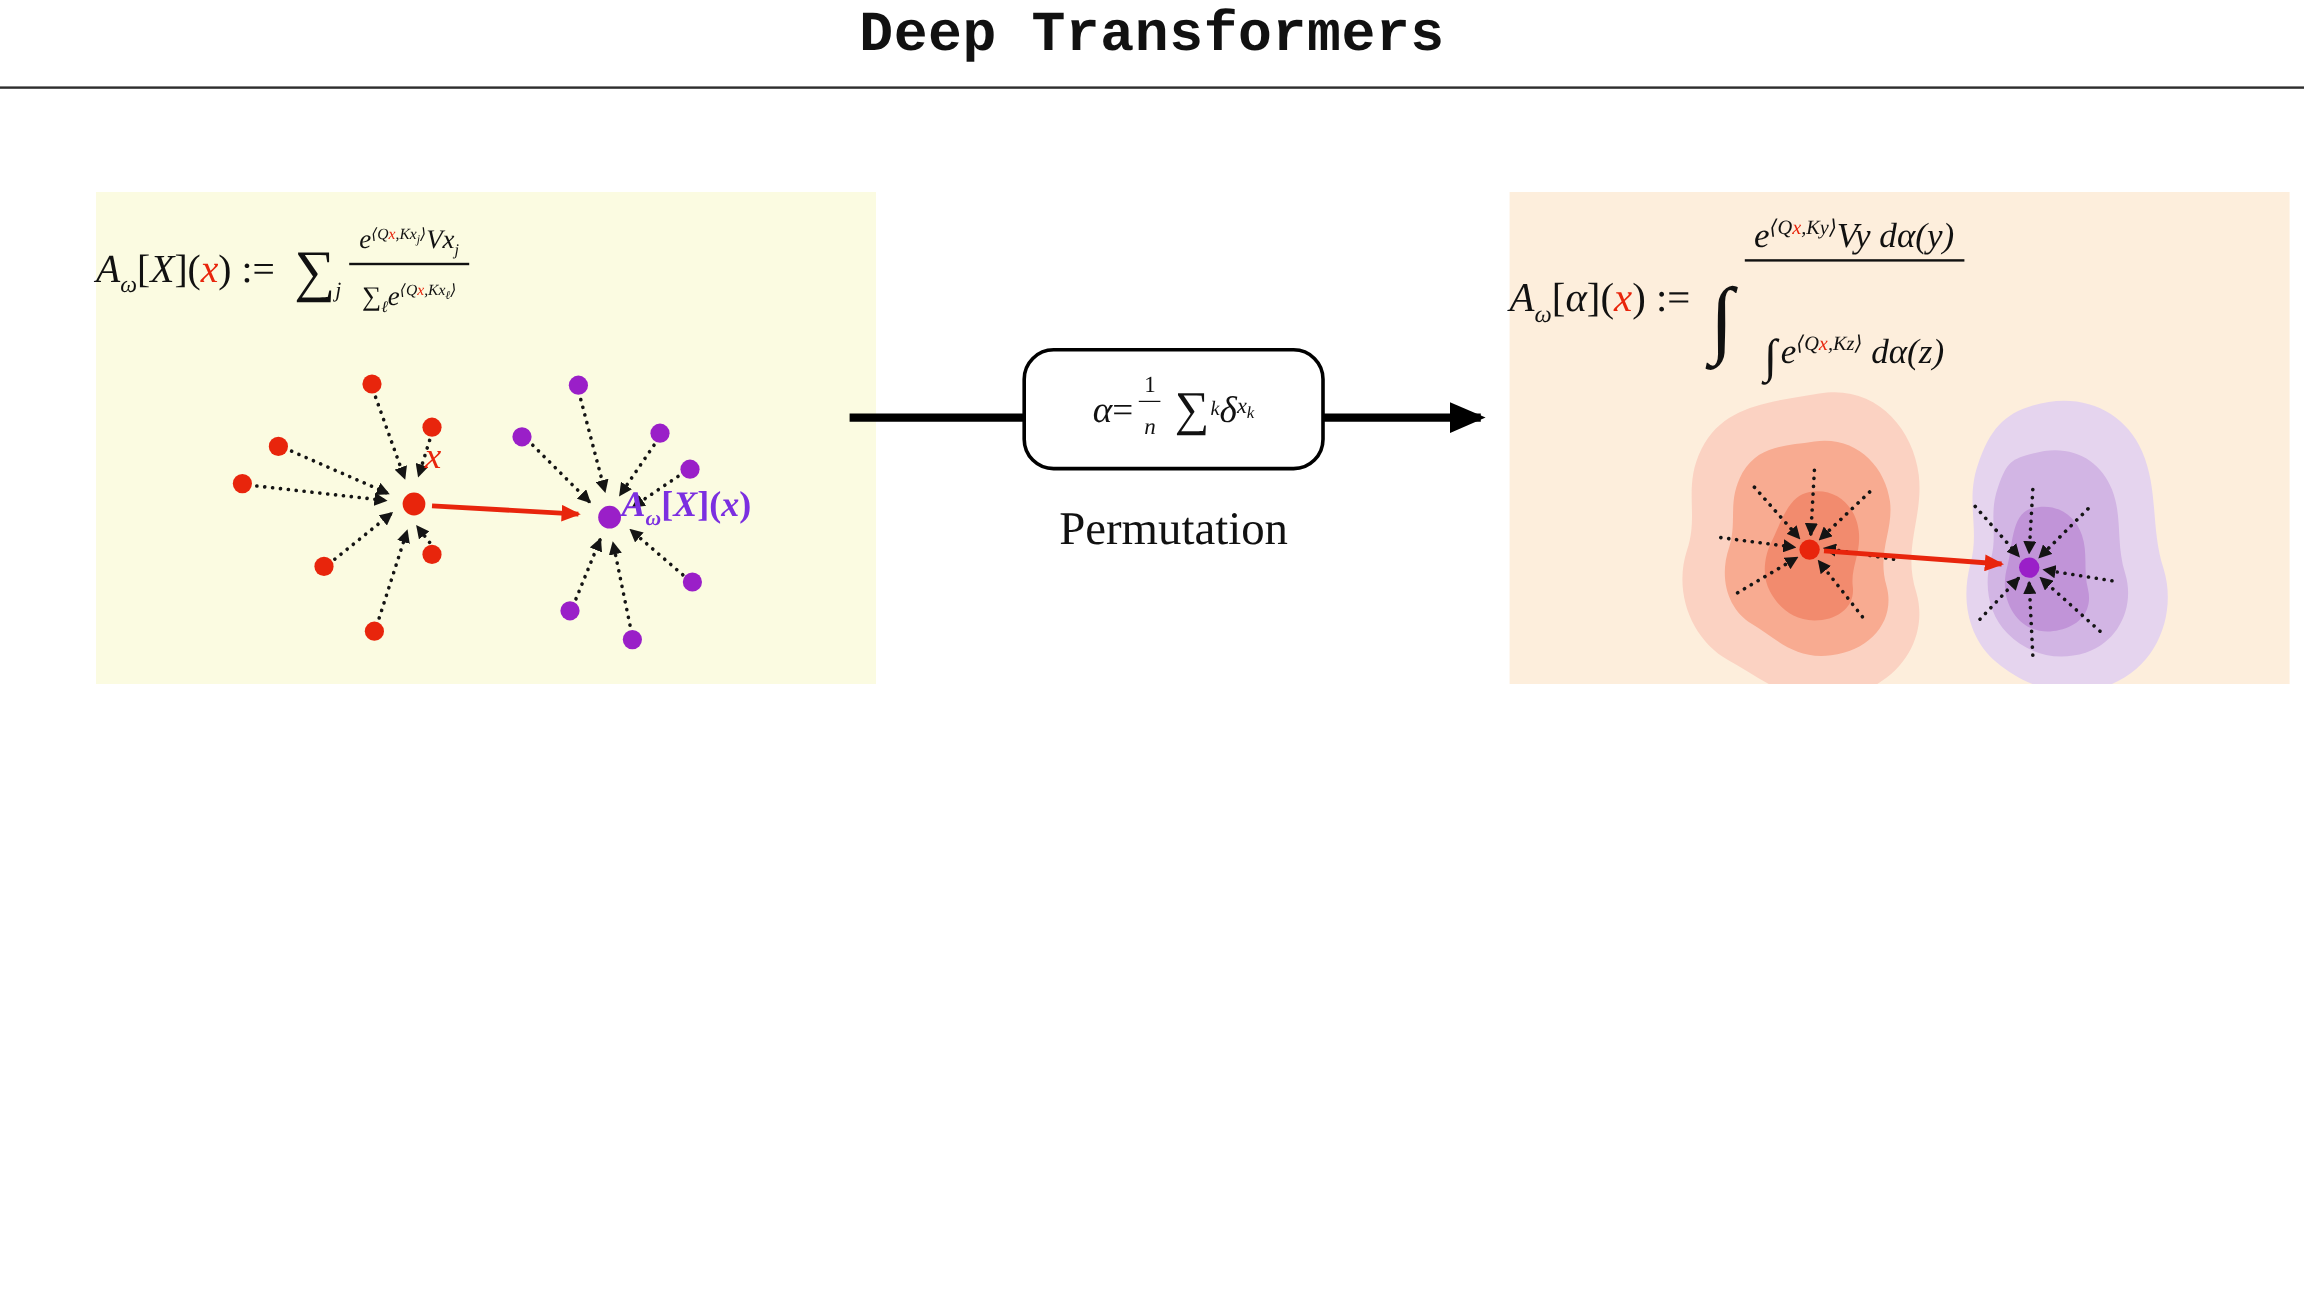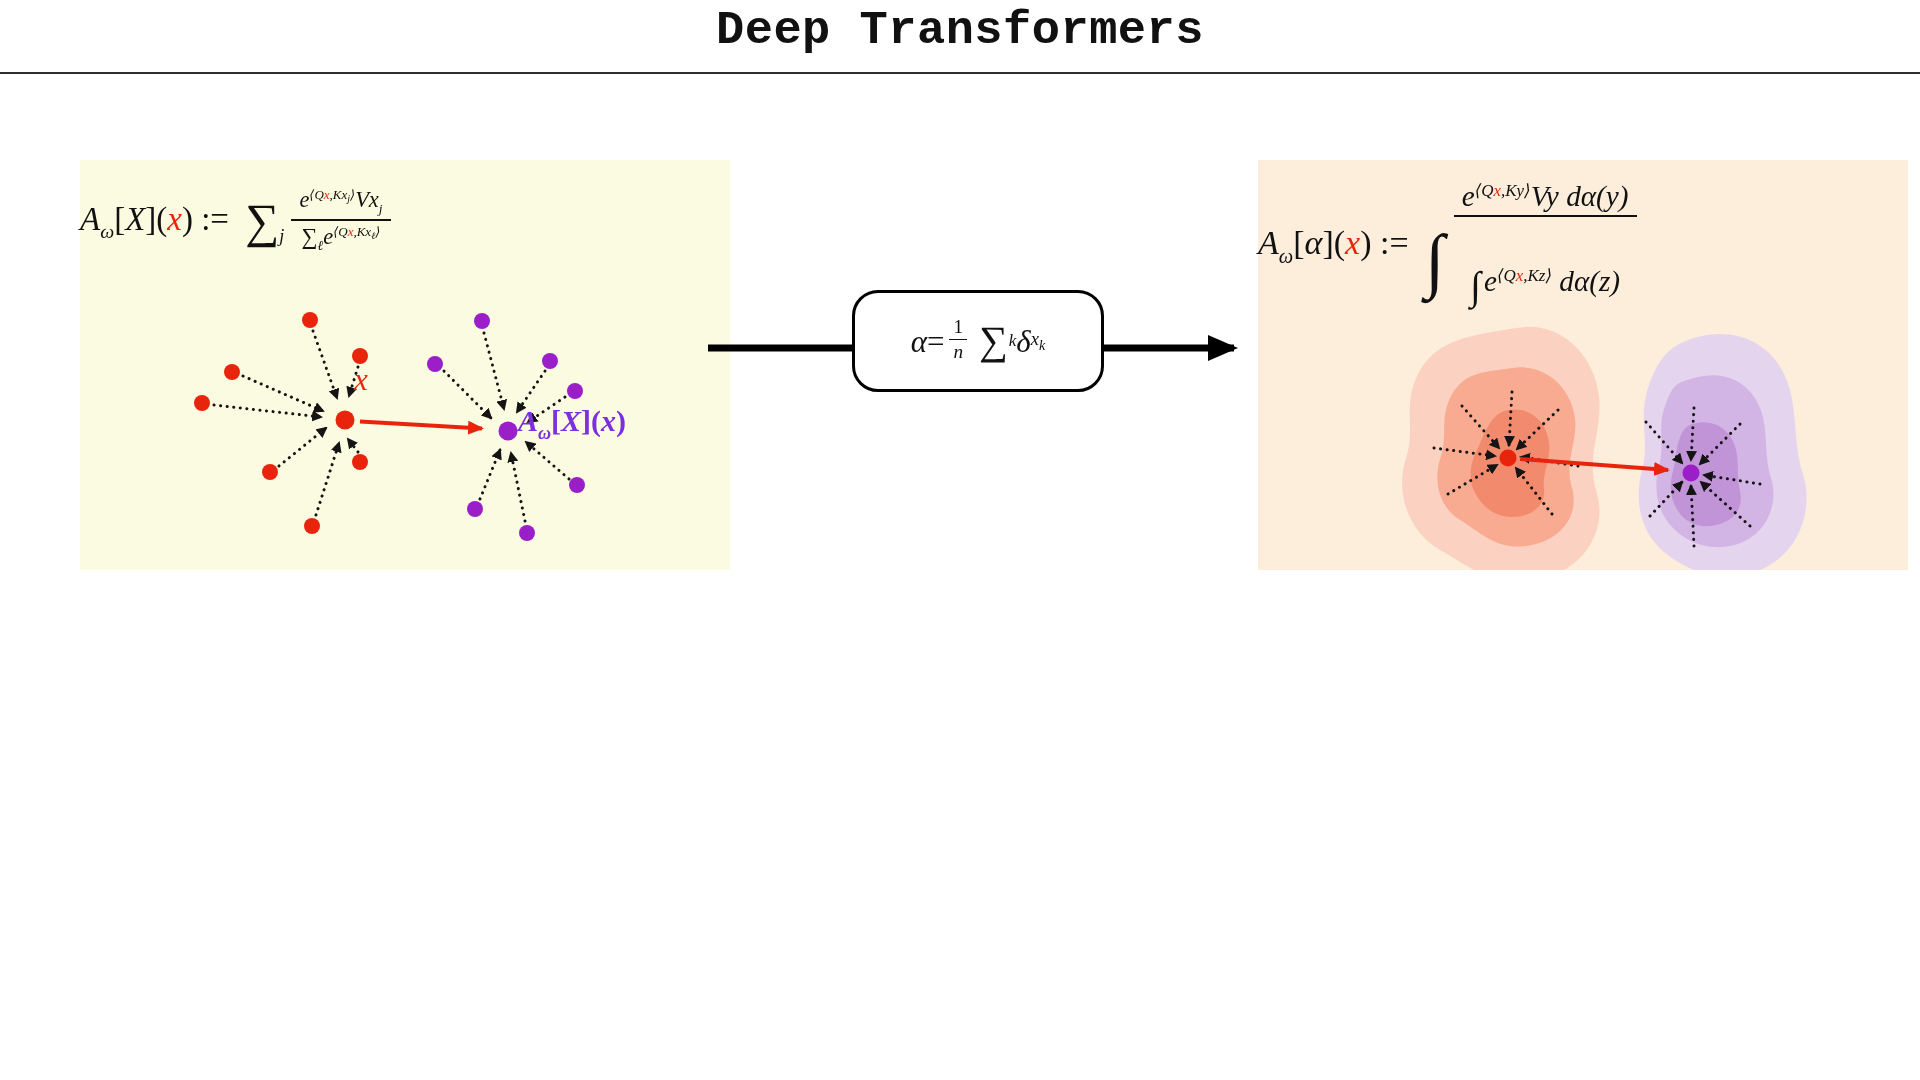--- a/index.html
+++ b/index.html
@@ -35,21 +35,21 @@
   .formula-right { top:24px; font-size:34px; }
 
   .bigop  { font-style:normal; font-size:1.45em; vertical-align:-.15em; margin-left:8px; }
   .bigop-mid { font-style:normal; font-size:1.3em; vertical-align:-.12em; margin:0 1px 0 7px; }
   .bigint { font-style:normal; font-size:2.1em; vertical-align:-.42em; margin:0 2px 0 8px; }
   .smallint { font-style:normal; font-size:1.35em; vertical-align:-.2em; margin-right:3px; }
 
   .frac { display:inline-flex; flex-direction:column; align-items:center;
           vertical-align:middle; margin-left:7px; }
   .frac .num { display:block; padding:0 8px 4px; border-bottom:2px solid #111; }
-  .frac .den { display:block; padding:4px 8px 0; }
+  .frac .den { display:block; padding:4px 8px 0;margin-top:10px; }
   .fs-left  { font-size:.68em; position:relative; top:-2px; }
   .fs-right { font-size:.86em; position:relative; top:-2px;gap:46px; }
   .mini { font-size:.62em; margin:0 5px; vertical-align:middle; position:relative; top:-2px; }
   .mini .num { padding:0 4px 2px; border-bottom:1.6px solid #111; }
   .mini .den { padding:2px 4px 0; }
 
   .diagram { position:absolute; left:0; top:0; width:100%; height:100%; z-index:1; }
 
   .point-label { position:absolute; line-height:1; z-index:3; }
   .lbl-query-left  { left:274px; top:204px; font-size:31px; font-style:italic; color:var(--red,#e8250c); }
@@ -202,13 +202,14 @@
       <span class="num up">1</span>
       <span class="den it">n</span>
     </span>
     <span class="bigop-mid">∑</span>
     <span class="opsb it">k</span>
     <span class="it">δ</span>
     <span class="sb"><span class="it">x</span><span class="ssb it">k</span></span>
   </div>
 
 <div class="mid-caption">
+  <div>Permutation</div>
 </div>
 
 </body></html>

